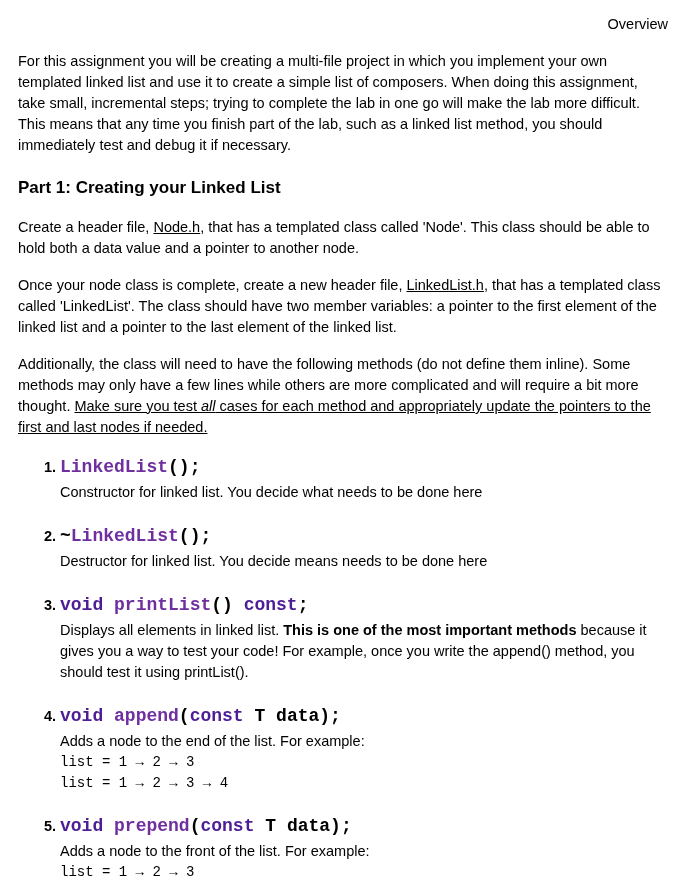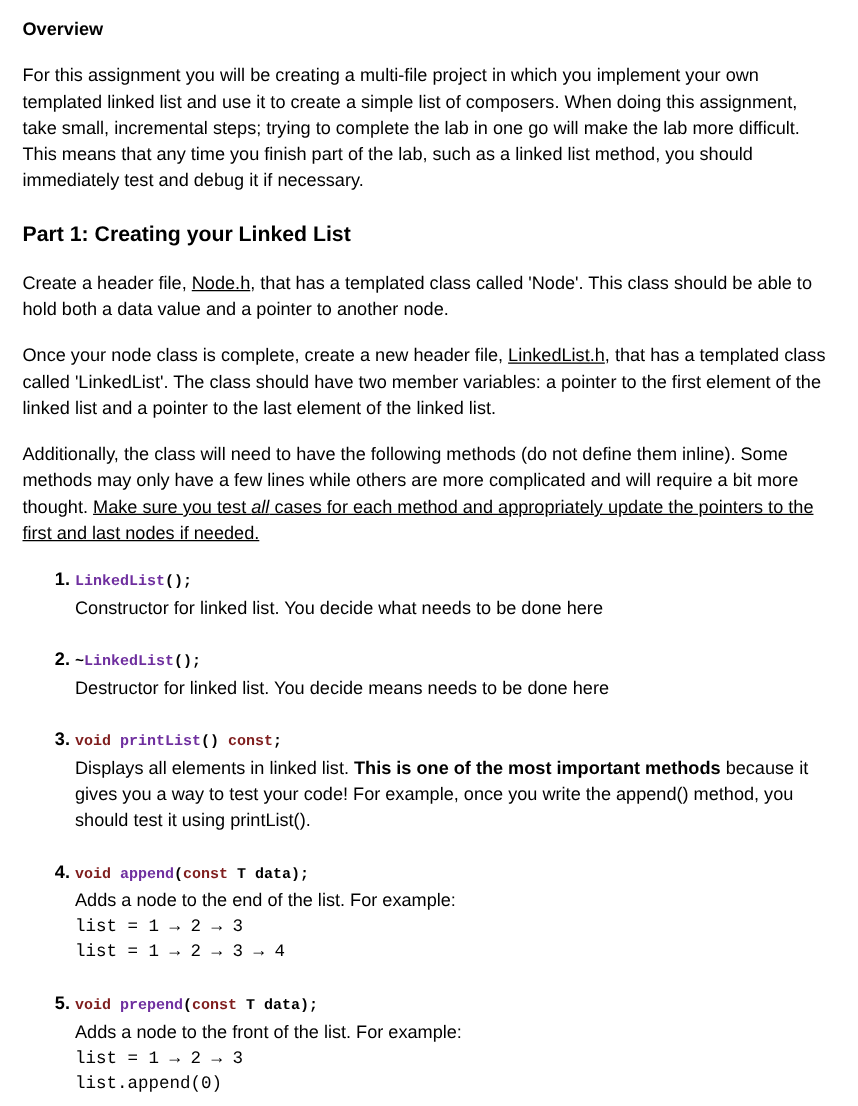--- a/index.html
+++ b/index.html
@@ -8,22 +8,23 @@
     line-height: 1.45;
     color: #000;
     background: #fff;
     margin: 0;
     padding: 14px 18px;
     width: 686px;
     box-sizing: border-box;
   }
   h2 {
     font-size: 14.5px;
-    font-weight: bold;
+    font-weight: normal;
     margin: 0 0 16px 0;
+    text-align: right;
   }
   h3 {
     font-size: 17px;
     font-weight: bold;
     margin: 20px 0 16px 0;
   }
   p {
     margin: 0 0 16px 0;
   }
   .u {
@@ -38,31 +39,31 @@
   }
   ol li {
     margin-bottom: 20px;
     font-size: 14.5px;
   }
   ol li::marker {
     font-weight: bold;
   }
   .sig {
     font-family: "Courier New", monospace;
-    font-size: 12px;
+    font-size: 18px;
     font-weight: bold;
     white-space: pre;
   }
   .code {
     font-family: "Courier New", monospace;
     font-size: 14px;
     white-space: pre;
   }
   .kw {
-    color: #7f1d1d;
+    color: #4c1d95;
     font-weight: bold;
   }
   .fn {
     color: #6f2f9f;
     font-weight: bold;
   }
   .desc {
     margin-top: 2px;
   }
 </style>

